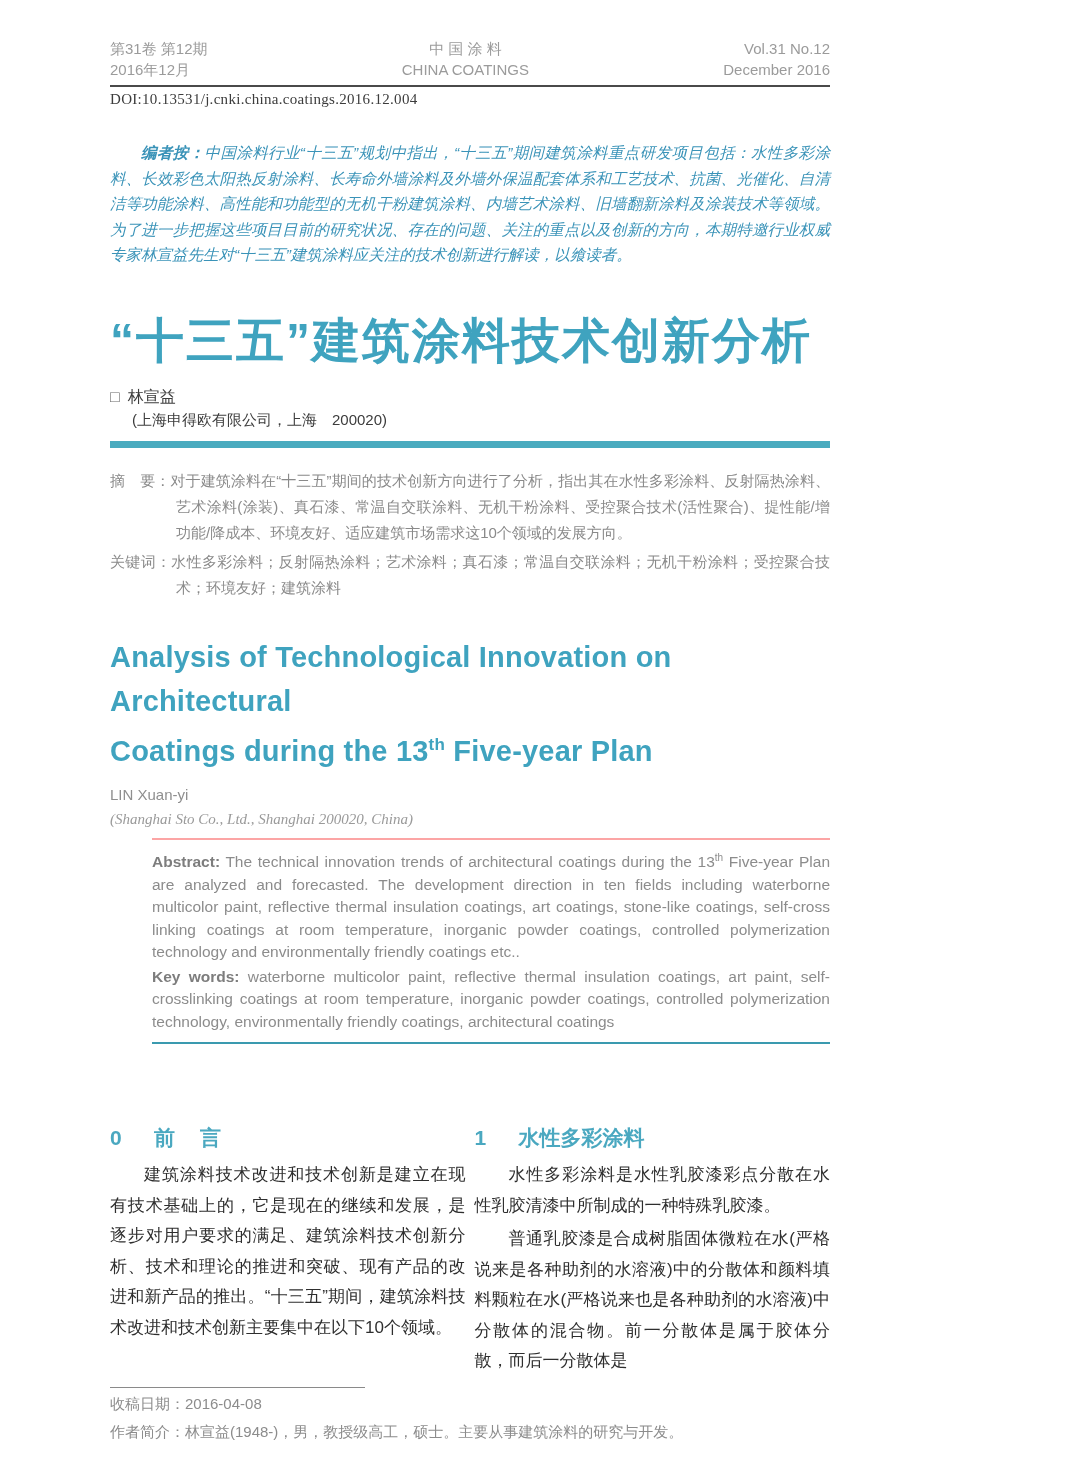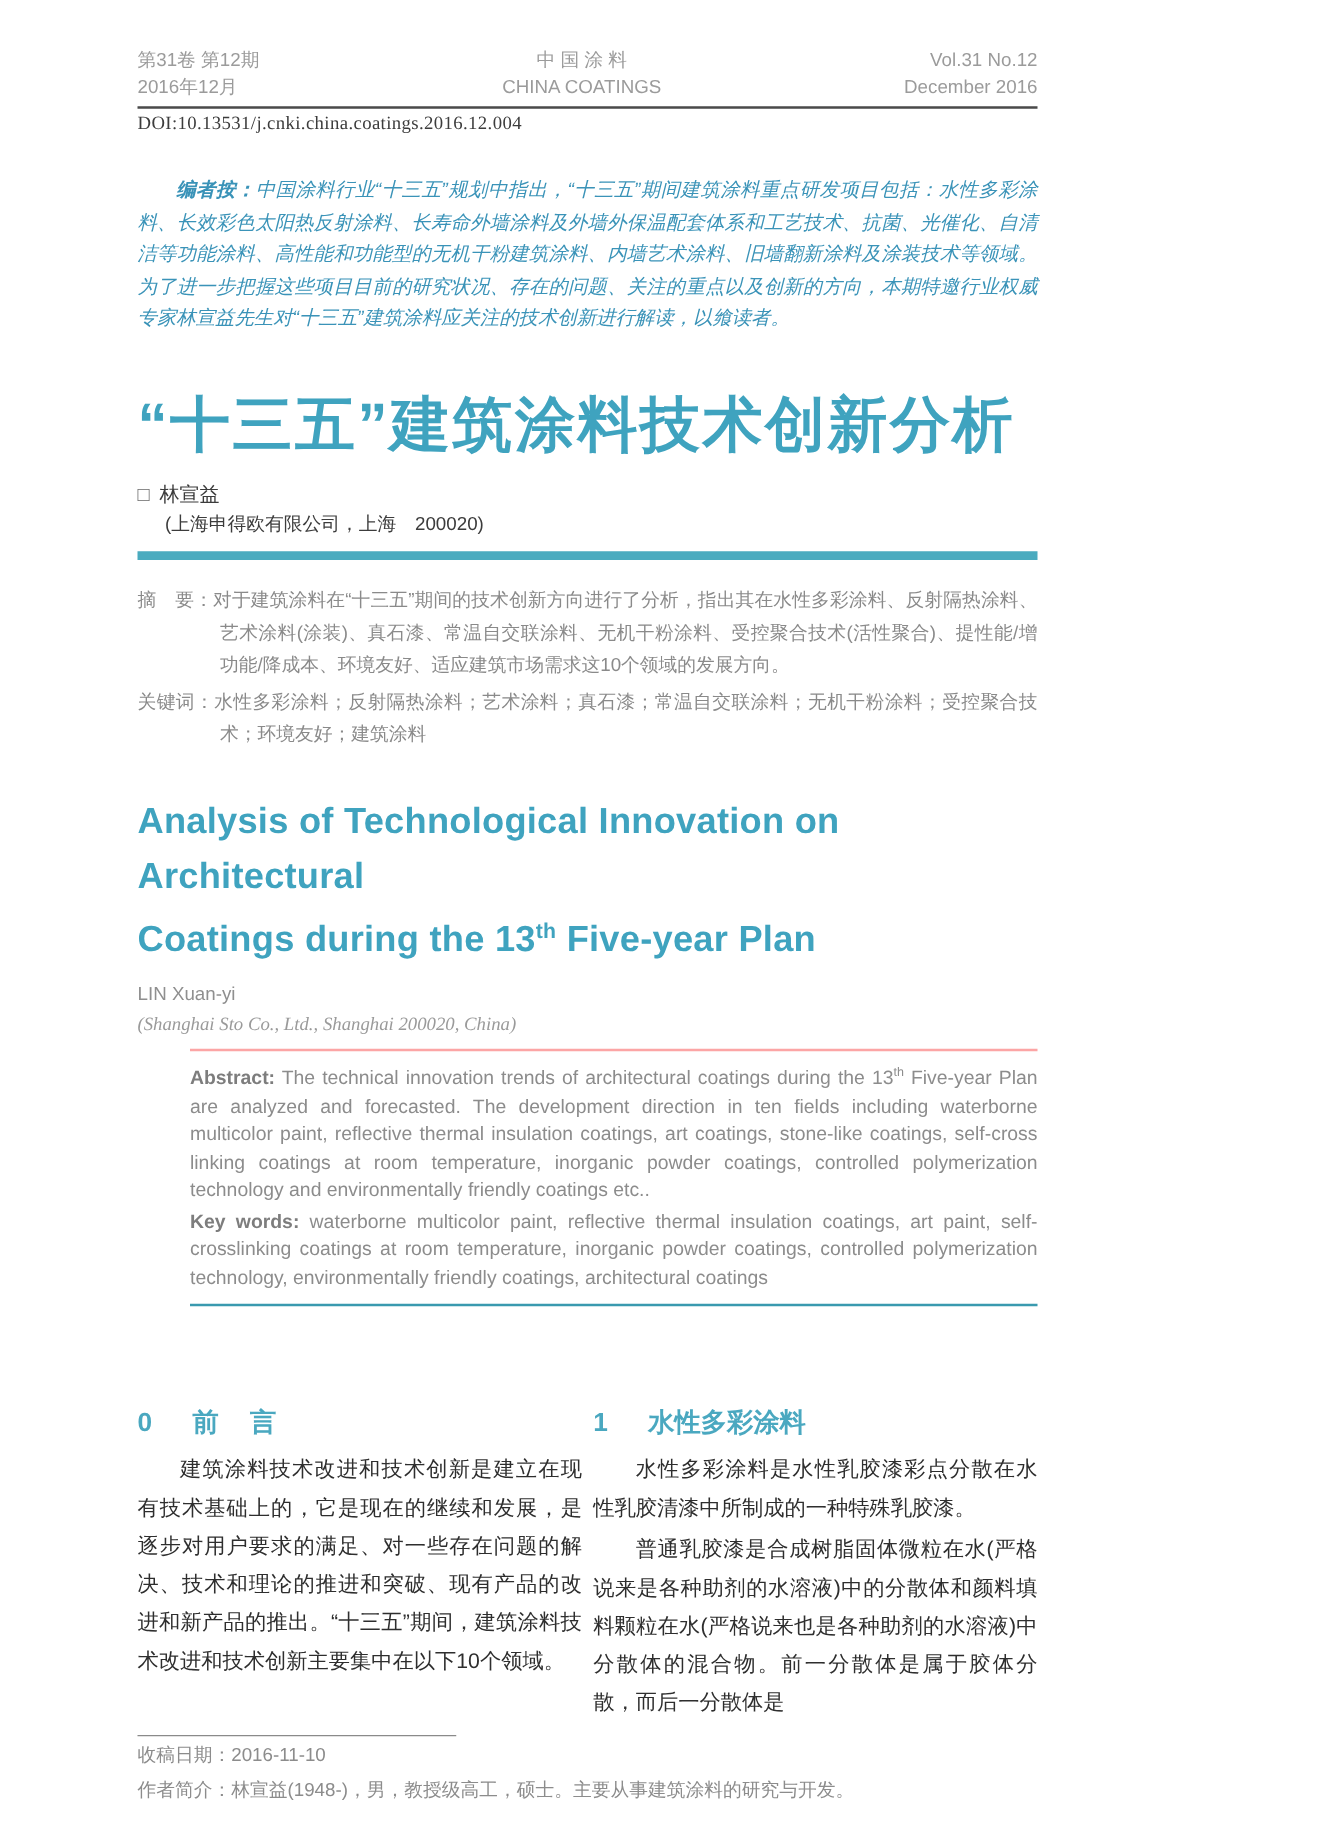--- a/index.html
+++ b/index.html
@@ -190,34 +190,34 @@
     <div class="kw">
       <span class="lbl">Key words:</span><span> waterborne multicolor paint, reflective thermal insulation coatings, art paint, self-crosslinking coatings at room temperature, inorganic powder coatings, controlled polymerization technology, environmentally friendly coatings, architectural coatings</span>
     </div>
   </div>
 
   <div class="columns">
     <div class="col">
       <div class="sec-head">
         <span class="sec-num">0</span><span class="sec-title">前　言</span>
       </div>
-      <p>建筑涂料技术改进和技术创新是建立在现有技术基础上的，它是现在的继续和发展，是逐步对用户要求的满足、对一些存在问题的解决、技术和理论的推进和突破、现有产品的改进和新产品的推出。“十三五”期间，建筑涂料技术改进和技术创新主要集中在以下10个领域。</p>
+      <p>建筑涂料技术改进和技术创新是建立在现有技术基础上的，它是现在的继续和发展，是逐步对用户要求的满足、建筑涂料技术创新分析、技术和理论的推进和突破、现有产品的改进和新产品的推出。“十三五”期间，建筑涂料技术改进和技术创新主要集中在以下10个领域。</p>
     </div>
     <div class="col">
       <div class="sec-head">
         <span class="sec-num">1</span><span>水性多彩涂料</span>
       </div>
       <p>水性多彩涂料是水性乳胶漆彩点分散在水性乳胶清漆中所制成的一种特殊乳胶漆。</p>
       <p>普通乳胶漆是合成树脂固体微粒在水(严格说来是各种助剂的水溶液)中的分散体和颜料填料颗粒在水(严格说来也是各种助剂的水溶液)中分散体的混合物。前一分散体是属于胶体分散，而后一分散体是</p>
     </div>
   </div>
 
   <div class="footnote-block">
     <div class="footnote-rule"></div>
-    <div class="fn-line">收稿日期：2016-11-10</div>
+    <div class="fn-line">收稿日期：2016-04-08</div>
     <div class="fn-line">作者简介：林宣益(1948-)，男，教授级高工，硕士。主要从事建筑涂料的研究与开发。</div>
   </div>
 
   <div class="page-footer">
     <div class="pf-number">16</div>
     <div class="pf-rule"></div>
     <div class="pf-cn">建筑涂料与涂装</div>
     <div class="pf-en">Architectural Coatings and Application</div>
   </div>
 

